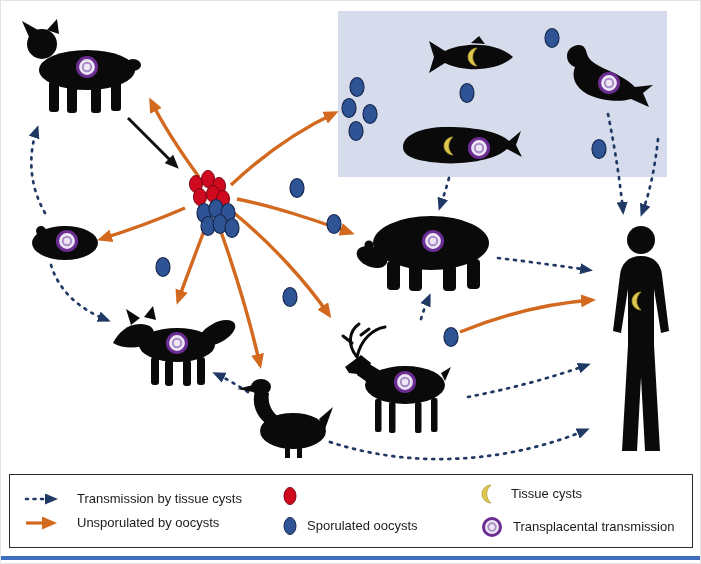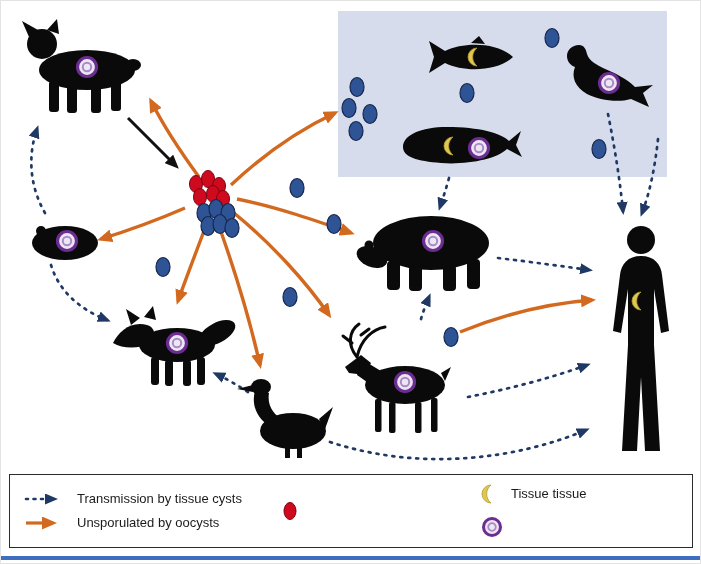--- a/index.html
+++ b/index.html
@@ -209,31 +209,38 @@
         </svg>
         <span>Unsporulated by oocysts</span>
       </div>
     </div>
     <div class="legend-col">
       <div class="legend-item">
         <svg width="16" height="20" viewBox="0 0 16 20">
           <ellipse cx="8" cy="10" rx="6" ry="8.5" fill="#D00A1E" stroke="#7A0312"></ellipse>
         </svg>
       </div>
+      <div class="legend-item">
+        <svg width="16" height="20" viewBox="0 0 16 20">
+          <ellipse cx="8" cy="10" rx="6" ry="8.5" fill="#2F5496" stroke="#17284F"></ellipse>
+        </svg>
+        <span>Sporulated oocysts</span>
+      </div>
     </div>
     <div class="legend-col">
       <div class="legend-item">
         <svg width="22" height="22" viewBox="-11 -11 22 22">
           <path d="M0,-9 A9,9 0 1 0 0,9 A11.5,11.5 0 0 1 0,-9 Z" fill="#DFC84F" stroke="#B39B2E" stroke-width="0.8"></path>
         </svg>
-        <span>Tissue tissue</span>
+        <span>Tissue cysts</span>
       </div>
       <div class="legend-item">
         <svg width="24" height="24" viewBox="-12 -12 24 24">
           <circle r="8.5" fill="#EDE6F4" stroke="#6B2D91" stroke-width="3"></circle>
           <circle r="3.8" fill="none" stroke="#A98BC4" stroke-width="1.8"></circle>
         </svg>
+        <span>Transplacental transmission</span>
       </div>
     </div>
   </div>
 
   <div class="bottom-rule"></div>
 </div>
 
 </body></html>

